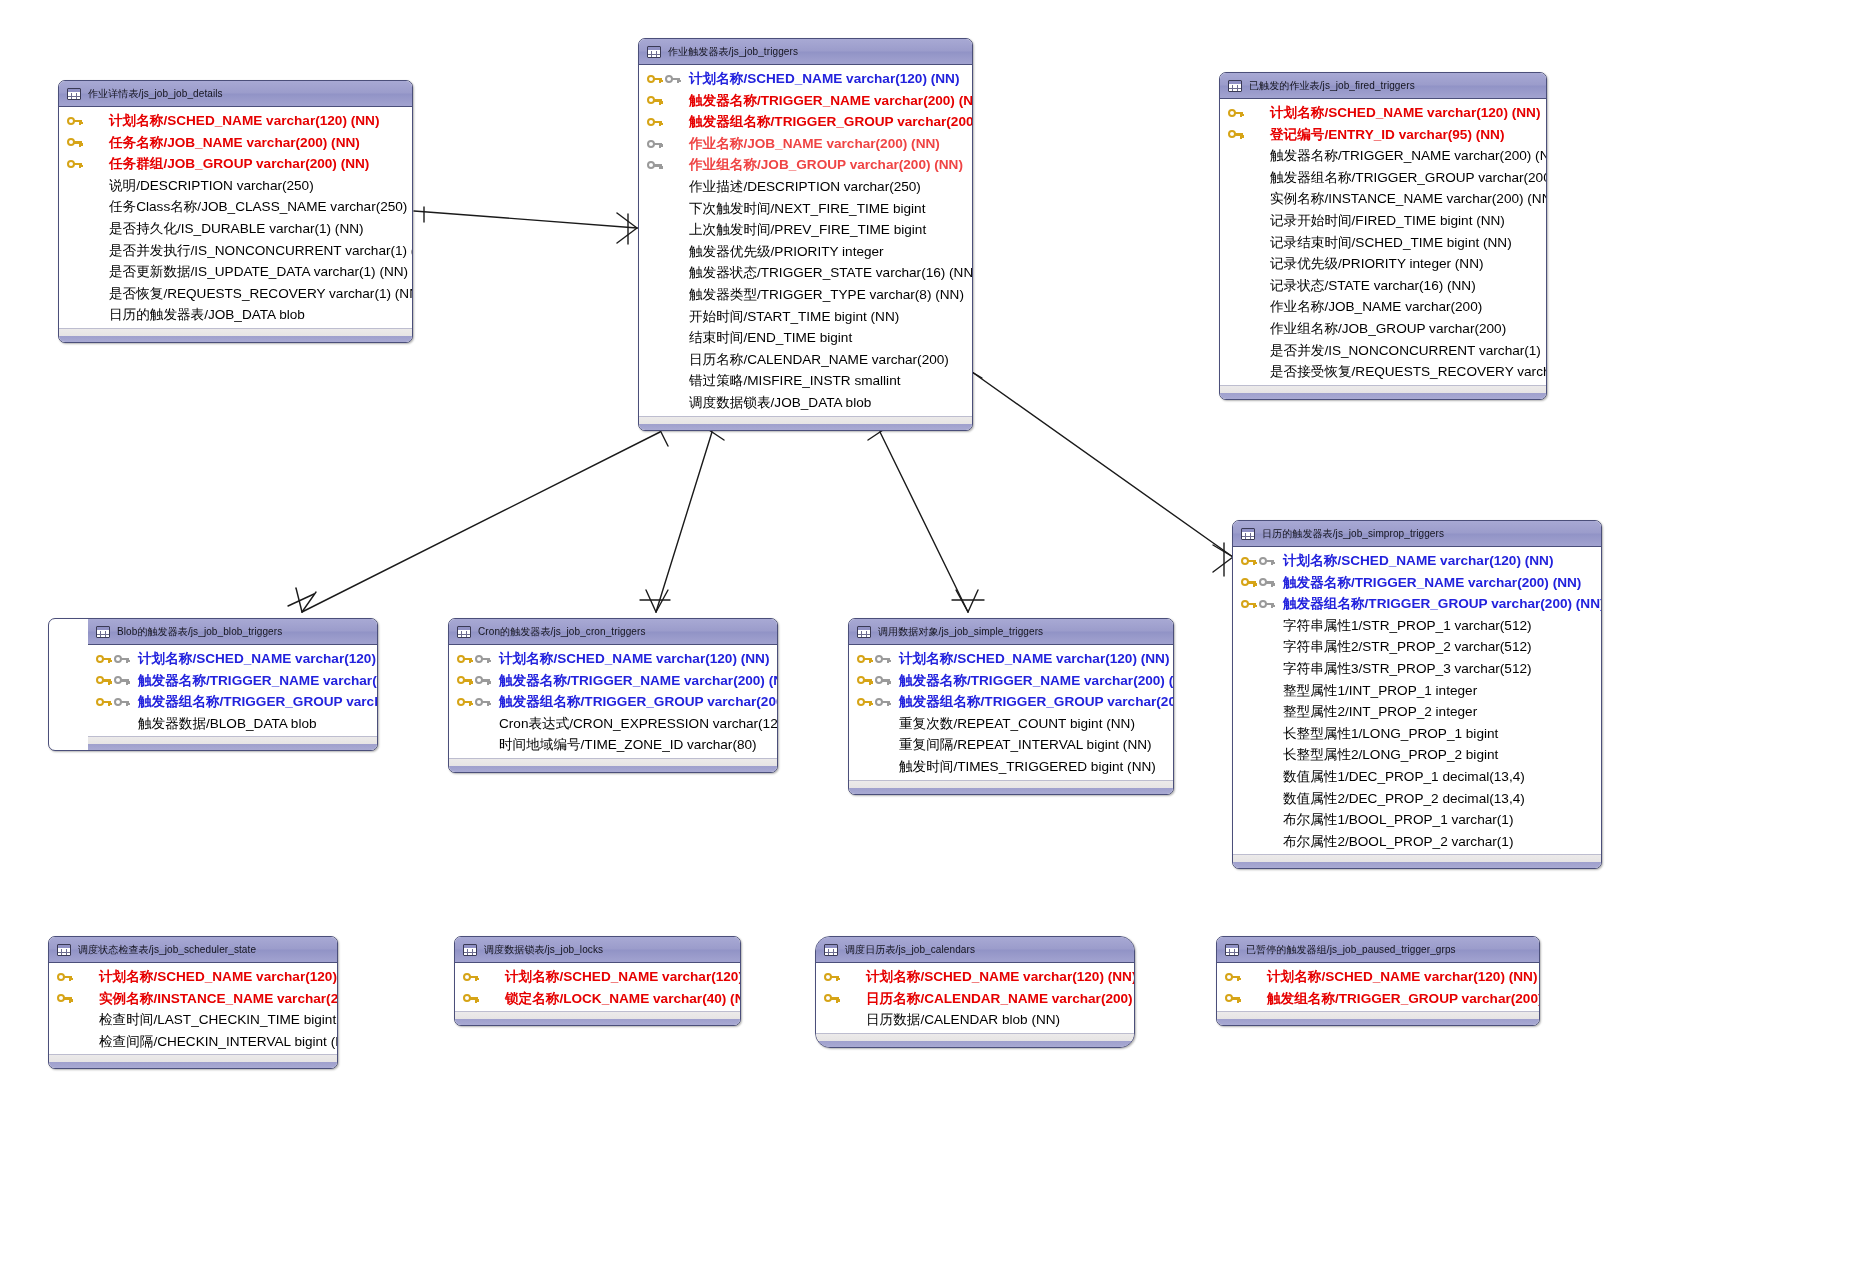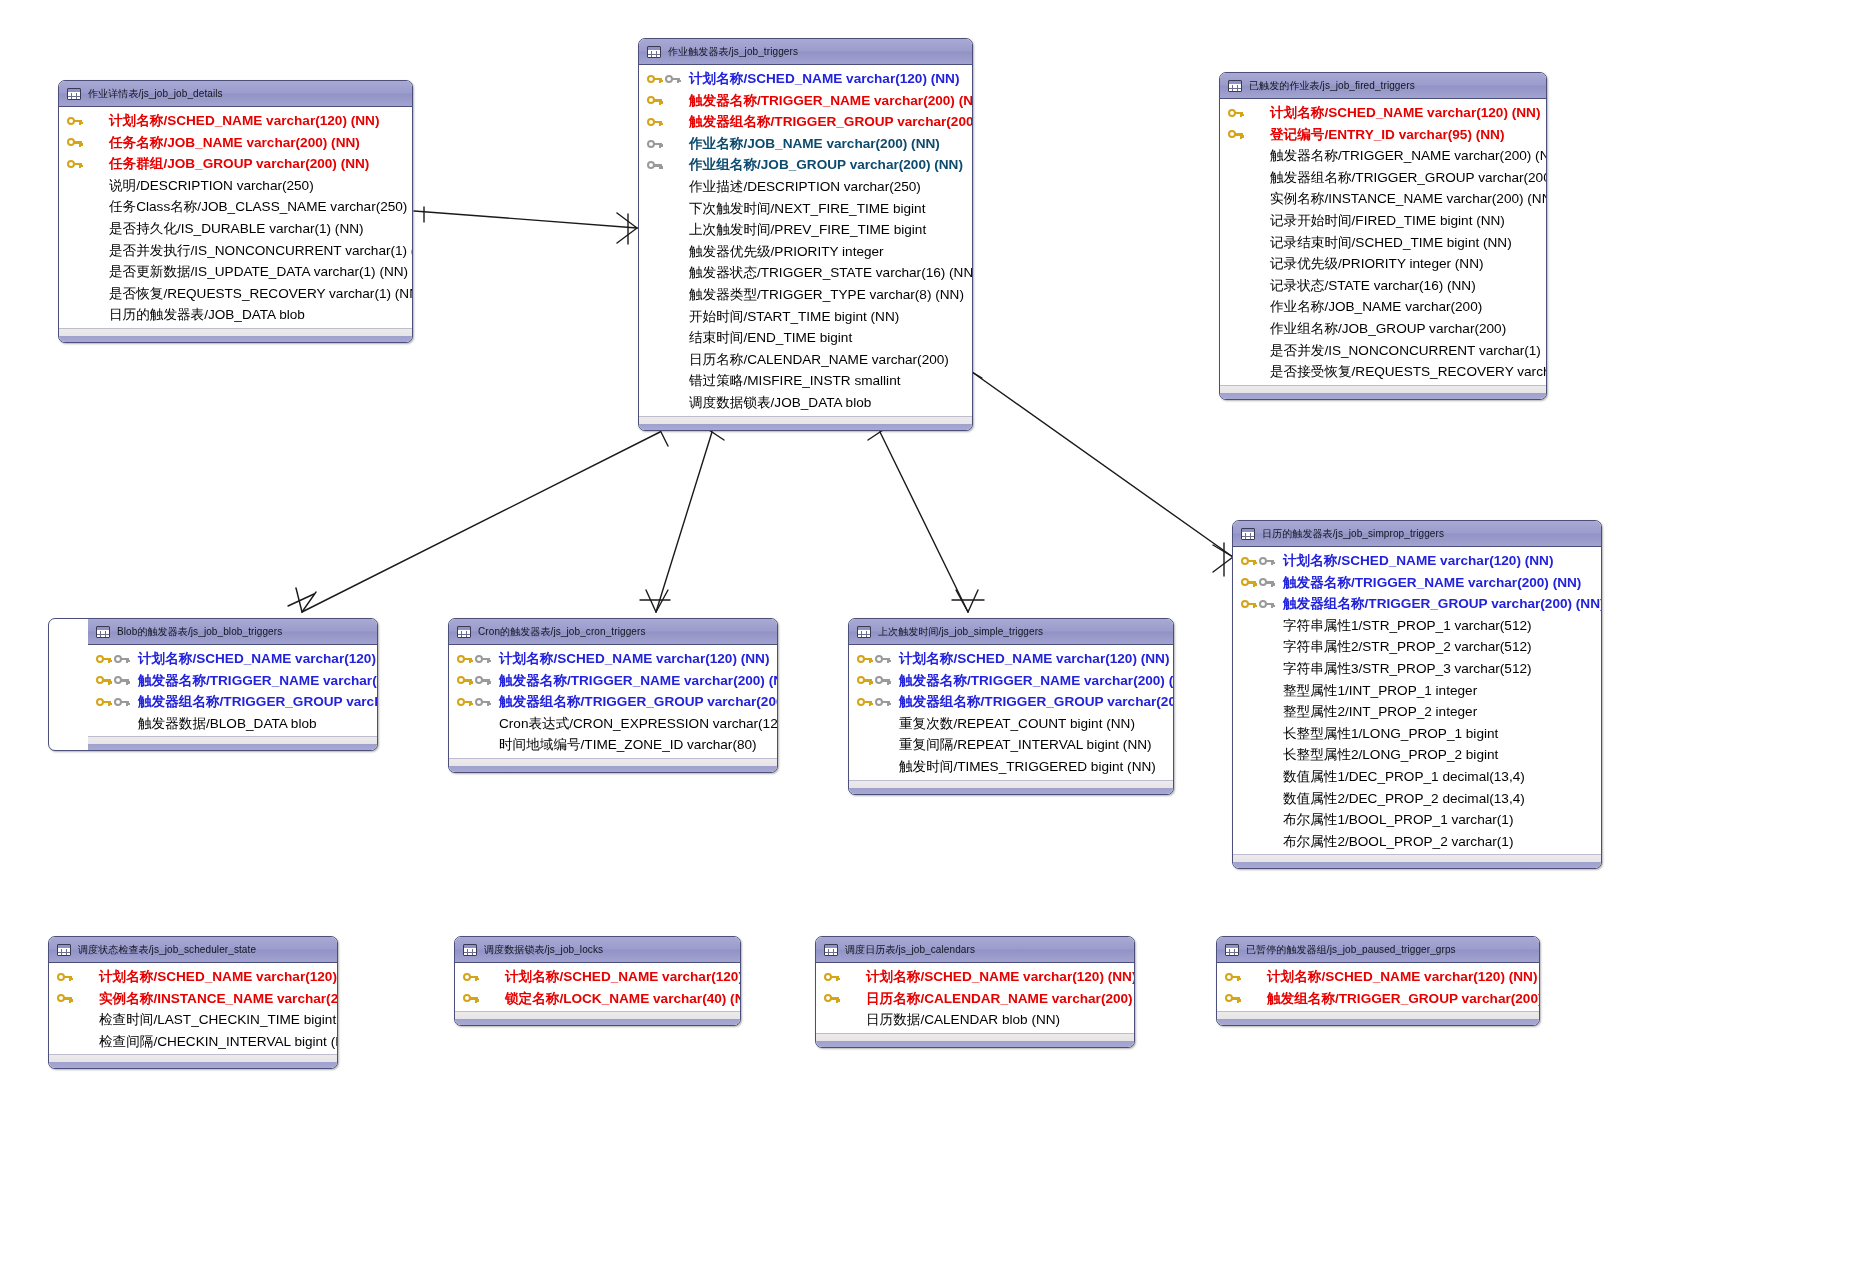--- a/index.html
+++ b/index.html
@@ -54,21 +54,21 @@
     padding-left:8px;
     font-size:13.6px;
     white-space:nowrap;
     color:#000000;
   }
   .keys{width:42px;flex:0 0 auto;display:flex;align-items:center;gap:3px;}
   .keys.none{width:42px;}
   .attr-txt{line-height:1;}
   .c-red{color:#e60000;font-weight:bold;}
   .c-blue{color:#2222dd;font-weight:bold;}
-  .c-green{color:#0c4a6e;font-weight:bold;}
+  .c-green{color:#ef4444;font-weight:bold;}
   .c-black{color:#000000;font-weight:normal;}
   .ent-foot{
     height:13px;
     background:linear-gradient(to bottom,#eceaea 0%,#e6e4e4 55%,#9fa0cd 56%,#a9aad3 100%);
     border-top:1px solid #bdbdcf;
   }
   
   .key{width:15px;height:13px;position:relative;display:inline-block;flex:0 0 auto;}
   .key .bow{
     position:absolute;left:0;top:2.5px;width:8px;height:8px;border-radius:50%;
@@ -630,21 +630,21 @@
           <div class="attr">
             <span class="keys none"></span>
             <span class="attr-txt c-black">时间地域编号/TIME_ZONE_ID varchar(80)</span>
           </div>
         </div>
         <div class="ent-foot"></div>
       </div>
       <div class="entity" style="left: 848px; top: 618px; width: 326px;">
         <div class="ent-head">
           <span class="tbl-icon"></span>
-          <span class="ent-title">上次触发时间/js_job_simple_triggers</span>
+          <span class="ent-title">调用数据对象/js_job_simple_triggers</span>
         </div>
         <div class="ent-body">
           <div class="attr">
             <span class="keys">
               <span class="key pk">
                 <span class="bow"></span>
                 <span class="shaft"></span>
                 <span class="t1"></span>
                 <span class="t2"></span>
               </span>
@@ -769,21 +769,21 @@
                 <span class="shaft"></span>
                 <span class="t1"></span>
                 <span class="t2"></span>
               </span>
             </span>
             <span class="attr-txt c-red">锁定名称/LOCK_NAME varchar(40) (NN)</span>
           </div>
         </div>
         <div class="ent-foot"></div>
       </div>
-      <div class="entity" style="left: 815px; top: 936px; width: 320px;">
+      <div class="entity" style="left: 815px; top: 936px; width: 320px; border-radius: 15px;">
         <div class="ent-head">
           <span class="tbl-icon"></span>
           <span class="ent-title">调度日历表/js_job_calendars</span>
         </div>
         <div class="ent-body">
           <div class="attr">
             <span class="keys">
               <span class="key pk">
                 <span class="bow"></span>
                 <span class="shaft"></span>

